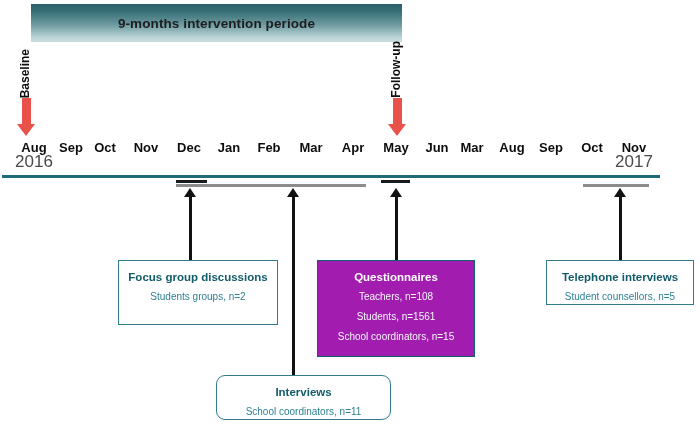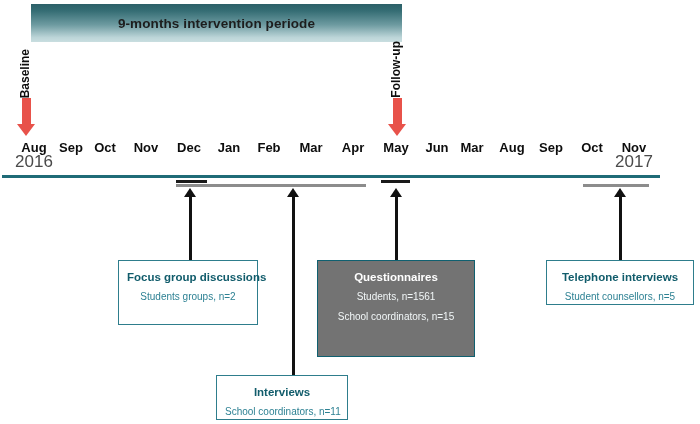--- a/index.html
+++ b/index.html
@@ -136,21 +136,21 @@
   
   .info-box {
     position: absolute;
     box-sizing: border-box;
     border: 1.3px solid #2e7d8c;
     background: #ffffff;
     text-align: center;
     padding: 6px 8px 7px 8px;
   }
   .info-box.filled {
-    background: #737373;
+    background: #a21caf;
     border-color: #0f6070;
   }
   .info-box .box-title {
     font-size: 11.5px;
     font-weight: bold;
     color: #115c6b;
     line-height: 20px;
     white-space: nowrap;
   }
   .info-box .box-line {
@@ -230,32 +230,33 @@
         <div class="c-head"></div>
         <div class="c-shaft" style="height: 63px;"></div>
       </div>
       <div class="connector" style="left: 620px; top: 188px; height: 72px;">
         <div class="c-head"></div>
         <div class="c-shaft" style="height: 63px;"></div>
       </div>
     </div>
 
   <div id="boxes-layer">
-      <div class="info-box" style="left: 118px; top: 260px; width: 140px; height: 65px; border-color: rgb(46, 125, 140);">
+      <div class="info-box" style="left: 118px; top: 260px; width: 160px; height: 65px; border-color: rgb(46, 125, 140);">
         <div class="box-title" style="color: rgb(17, 92, 107);">Focus group discussions</div>
         <div class="box-line" style="color: rgb(45, 129, 147);">Students groups, n=2</div>
       </div>
       <div class="info-box filled" style="left: 317px; top: 260px; width: 158px; height: 97px; border-color: rgb(15, 96, 112);">
         <div class="box-title" style="color: rgb(255, 255, 255);">Questionnaires</div>
+        <div class="box-line" style="color: rgb(242, 247, 248);">Teachers, n=108</div>
         <div class="box-line" style="color: rgb(242, 247, 248);">Students, n=1561</div>
         <div class="box-line" style="color: rgb(242, 247, 248);">School coordinators, n=15</div>
       </div>
       <div class="info-box" style="left: 546px; top: 260px; width: 148px; height: 45px; border-color: rgb(46, 125, 140);">
         <div class="box-title" style="color: rgb(17, 92, 107);">Telephone interviews</div>
         <div class="box-line" style="color: rgb(45, 129, 147);">Student counsellors, n=5</div>
       </div>
-      <div class="info-box" style="left: 216px; top: 375px; width: 132px; height: 45px; border-color: rgb(46, 125, 140);">
+      <div class="info-box" style="left: 216px; top: 375px; width: 175px; height: 45px; border-color: rgb(46, 125, 140); border-radius: 9px;">
         <div class="box-title" style="color: rgb(17, 92, 107);">Interviews</div>
         <div class="box-line" style="color: rgb(45, 129, 147);">School coordinators, n=11</div>
       </div>
     </div>
 
 </div>
 
 </body></html>

